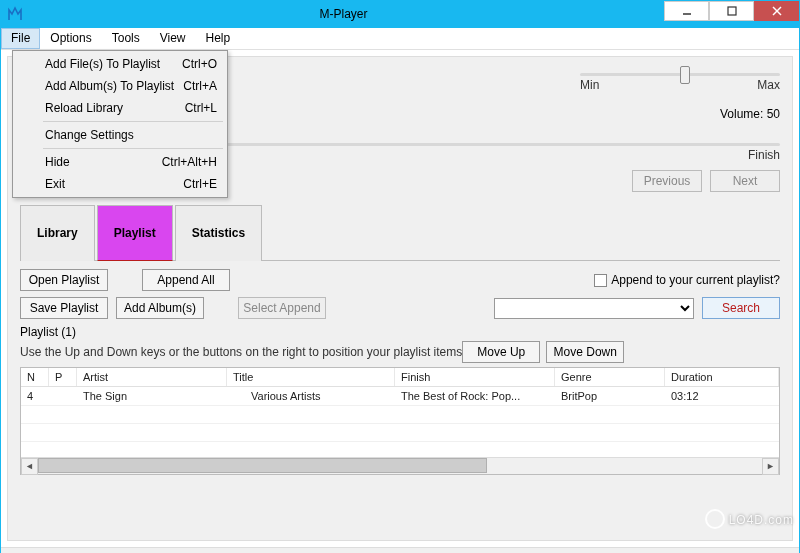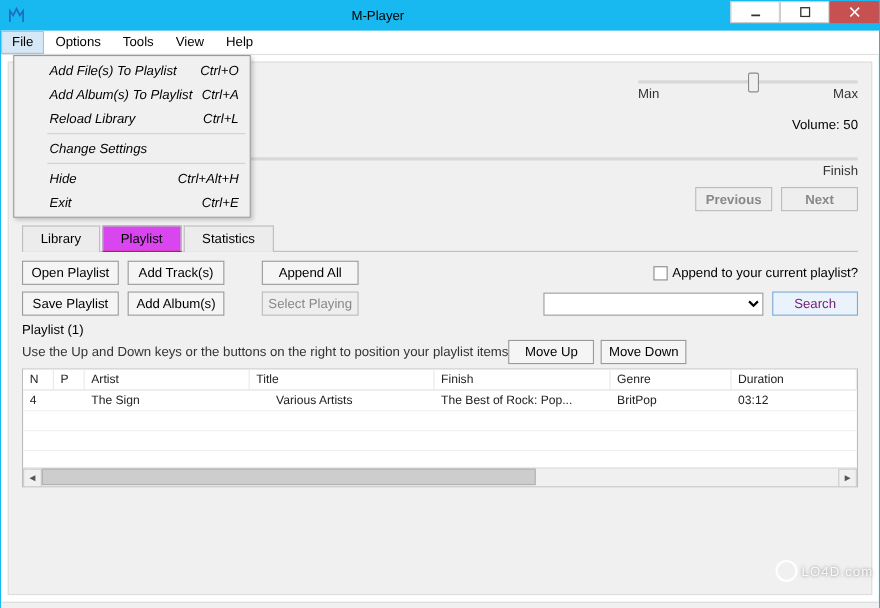--- a/index.html
+++ b/index.html
@@ -19,21 +19,21 @@
 
 
 .client { background: #fff; border: 1px solid #18b8f0; border-top: none; height: 541px; display: flex; flex-direction: column; }
 
 
 .menubar { display: flex; background: #fff; border-bottom: 1px solid #e0e0e0; height: 22px; position: relative; }
 .menu-item { padding: 3px 10px; cursor: pointer; }
 .menu-item.active { background: #d6e8f6; border: 1px solid #9ac4e8; padding: 2px 9px; }
 
 
-.dropdown { position: absolute; top: 22px; left: 11px; background: #f0f0f0; border: 1px solid #999; box-shadow: 2px 2px 4px rgba(0,0,0,0.2); width: 216px; z-index: 100; padding: 2px; font-style: italic; }
+.dropdown { position: absolute; top: 22px; left: 11px; background: #f0f0f0; border: 1px solid #999; box-shadow: 2px 2px 4px rgba(0,0,0,0.2); width: 216px; z-index: 100; padding: 2px; }
 .dd-item { display: flex; justify-content: space-between; padding: 4px 8px 4px 30px; cursor: pointer; }
 .dd-sep { height: 1px; background: #d0d0d0; margin: 2px 2px 2px 28px; }
 
 
 .content { padding: 8px 12px 6px 12px; flex: 1; display: flex; flex-direction: column; background: #f0f0f0; margin: 6px; border: 1px solid #ddd; }
 
 
 .vol-area { display: flex; justify-content: flex-end; margin-bottom: 4px; }
 .vol-slider-wrap { width: 200px; }
 .slider-track { height: 3px; background: #d8d8d8; position: relative; border-radius: 2px; margin: 8px 0 2px 0; }
@@ -44,38 +44,38 @@
 .welcome-row { display: flex; justify-content: space-between; align-items: baseline; margin: 8px 0 14px 0; }
 .welcome { font-size: 15px; color: #222; }
 .vol-readout { font-size: 12px; }
 
 
 .seek-wrap { margin-bottom: 8px; }
 .seek-labels { display: flex; justify-content: space-between; font-size: 11px; color: #333; margin-top: 2px; }
 
 
 .transport { display: flex; justify-content: space-between; margin-bottom: 10px; }
-.transport-left, .transport-right { display: flex; gap: 8px; font-weight: bold; }
+.transport-left, .transport-right { display: flex; gap: 8px; }
 .btn { border: 1px solid #bbb; background: #eee; padding: 3px 0; min-width: 70px; text-align: center; cursor: pointer; color: #888; }
 .btn.enabled { color: #000; background: #f5f5f5; border-color: #999; }
 
 
 .tabhead { display: flex; border-bottom: 1px solid #bcbcbc; margin-top: 2px; }
-.tab { padding: 4px 16px; border: 1px solid #bcbcbc; border-bottom: none; background: #ececec; margin-right: 2px; cursor: pointer; position: relative; top: 1px; }
+.tab { padding: 20px 16px; border: 1px solid #bcbcbc; border-bottom: none; background: #ececec; margin-right: 2px; cursor: pointer; position: relative; top: 1px; font-weight: bold; }
 .tab.active { background: #d946ef; border-bottom: 1px solid #b91c1c; }
 
 
 .tabpanel { border-top: none; padding: 8px 0 0 0; }
 .btn-row { display: flex; gap: 8px; margin-bottom: 6px; align-items: center; }
 .btn-row .btn { min-width: 88px; }
 .spacer { flex: 1; }
 .checkbox-wrap { display: flex; align-items: center; gap: 4px; }
 .checkbox { width: 13px; height: 13px; border: 1px solid #888; background: #fff; cursor: pointer; }
 select.combo { width: 200px; height: 21px; border: 1px solid #999; background: #fff; }
-.search-btn { min-width: 78px; border: 1px solid #7aa8d8; background: #eaf3fb; color: #701a75; padding: 3px 0; text-align: center; cursor: pointer; }
+.search-btn { min-width: 78px; border: 1px solid #7aa8d8; background: #eaf3fb; color: #b91c1c; padding: 3px 0; text-align: center; cursor: pointer; }
 
 .pl-header { margin: 4px 0 2px 0; }
 .pl-hint { font-size: 11px; color: #333; margin-bottom: 4px; display: flex; justify-content: flex-start; align-items: center; }
 .pl-hint .btns { display: flex; gap: 6px; }
 .pl-hint .btn { min-width: 78px; }
 
 
 .table { border: 1px solid #bcbcbc; background: #fff; height: 108px; display: flex; flex-direction: column; }
 .thead { display: flex; background: #fff; border-bottom: 1px solid #e0e0e0; }
 .th { padding: 3px 6px; border-right: 1px solid #e8e8e8; font-size: 11px; color: #222; }
@@ -213,34 +213,33 @@
 
     <div class="tabhead">
       <div class="tab">Library</div>
       <div class="tab active">Playlist</div>
       <div class="tab">Statistics</div>
     </div>
 
     <div class="tabpanel">
       <div class="btn-row">
         <div class="btn enabled">Open Playlist</div>
-        <div class="btn enabled">Add Track(s)</div>
         <div style="width:18px"></div>
         <div class="btn enabled">Append All</div>
         <div class="spacer"></div>
         <div class="checkbox-wrap">
           <div class="checkbox"></div>
           <span>Append to your current playlist?</span>
         </div>
       </div>
       <div class="btn-row">
         <div class="btn enabled">Save Playlist</div>
         <div class="btn enabled">Add Album(s)</div>
         <div style="width:18px"></div>
-        <div class="btn">Select Playing</div>
+        <div class="btn">Select Append</div>
         <div class="spacer"></div>
         <select class="combo"></select>
         <div class="search-btn">Search</div>
       </div>
 
       <div class="pl-header">Playlist (1)</div>
       <div class="pl-hint">
         <span>Use the Up and Down keys or the buttons on the right to position your playlist items</span>
         <span class="btns">
           <span class="btn enabled">Move Up</span>

